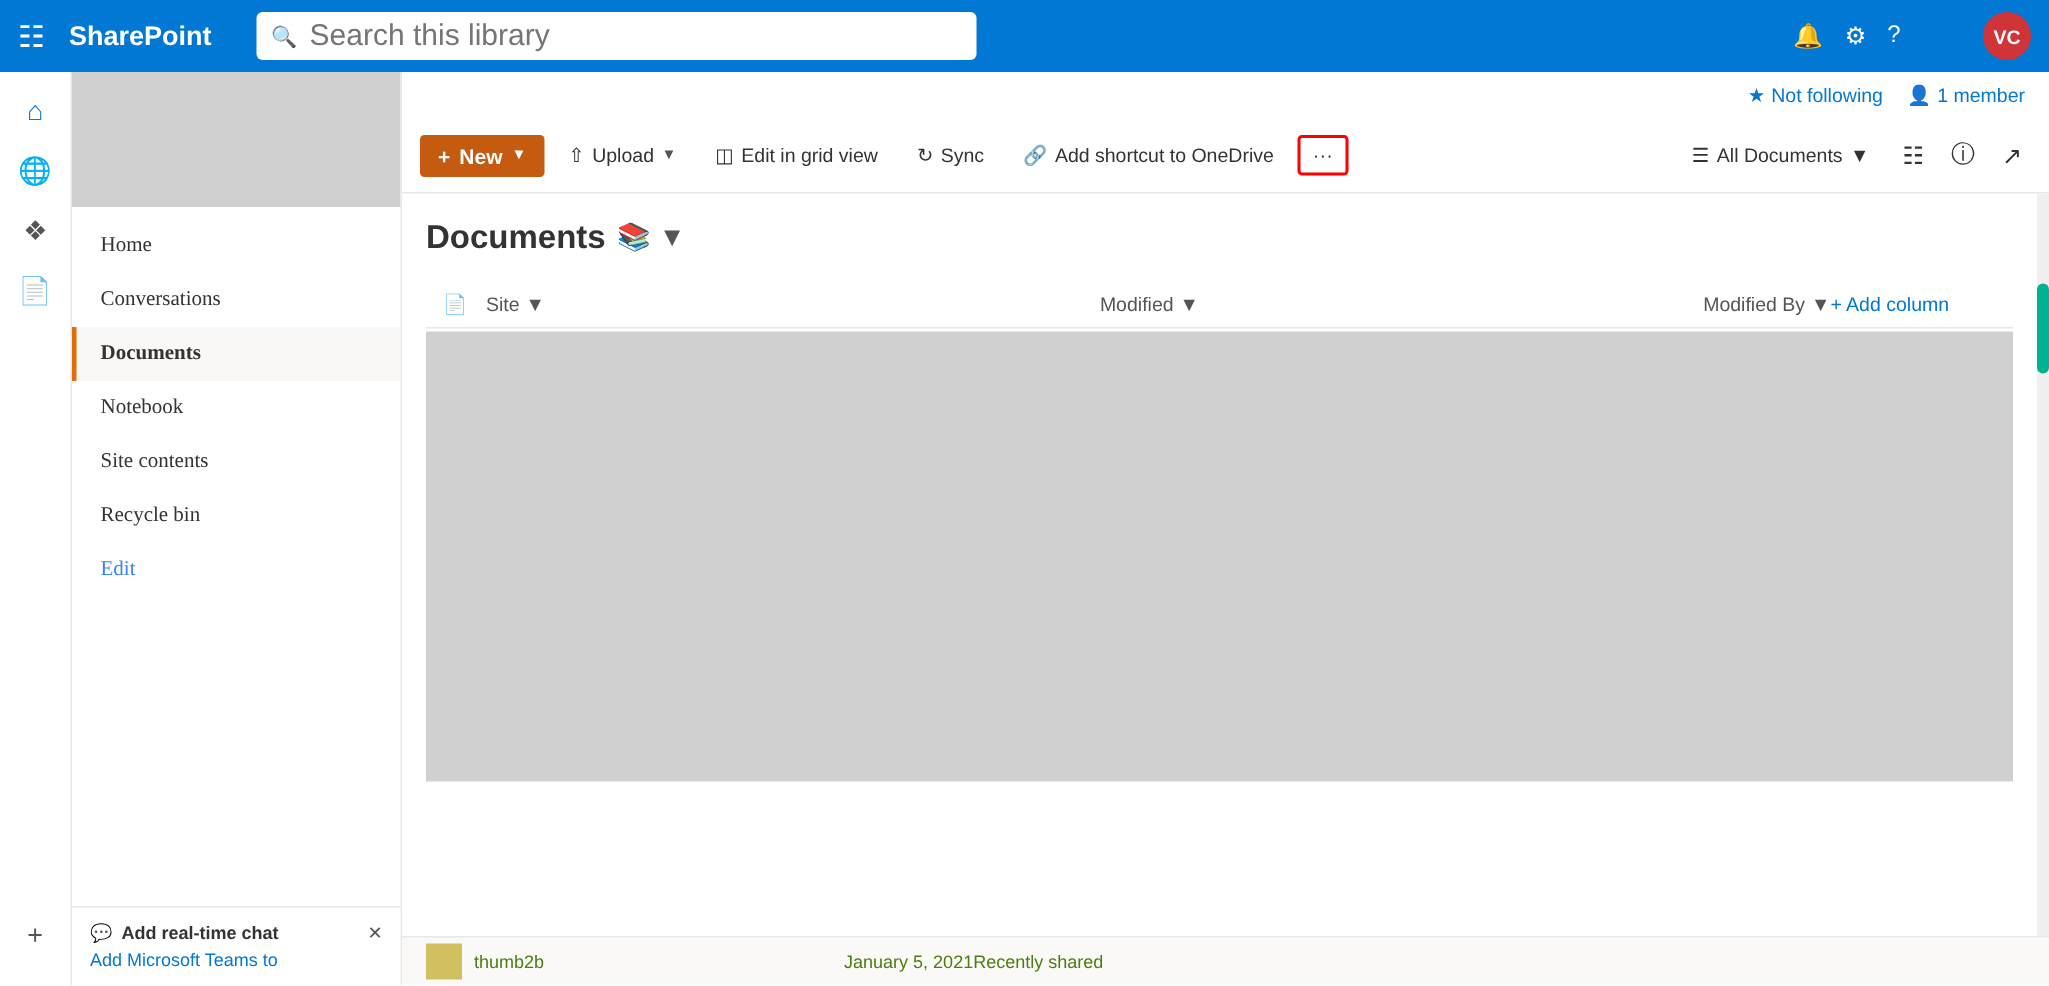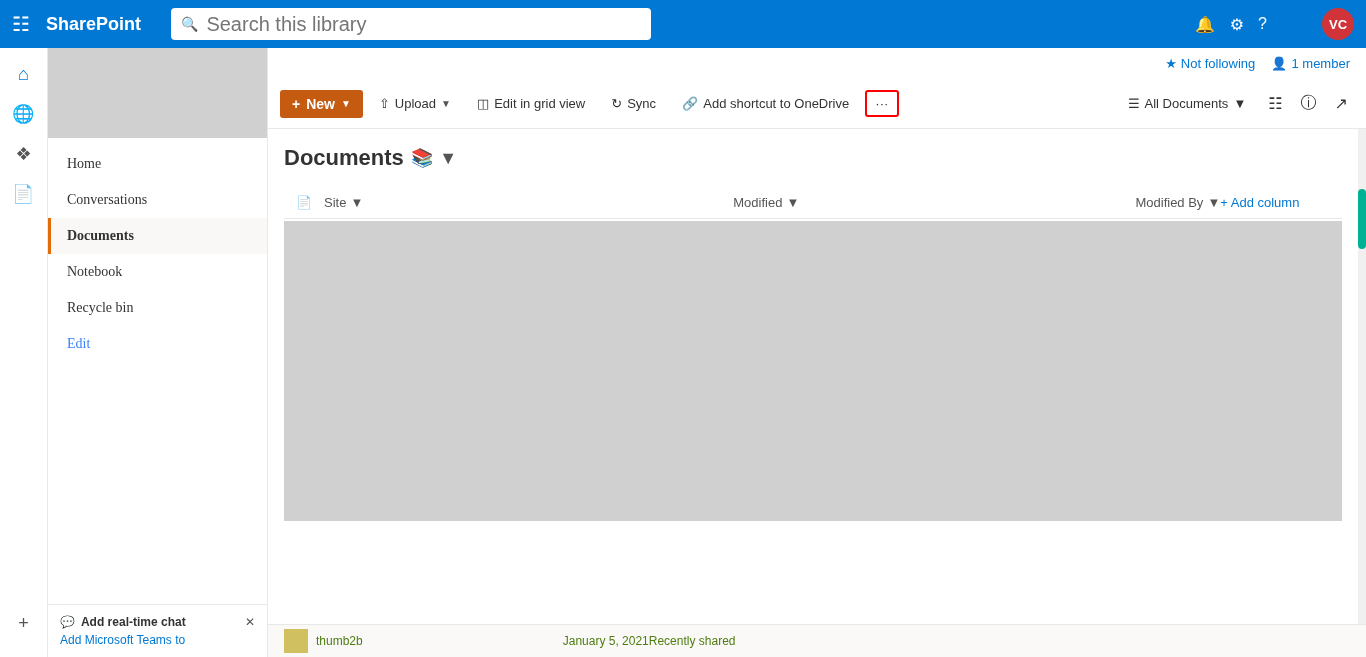--- a/index.html
+++ b/index.html
@@ -346,20 +346,21 @@
     <div class="nav-icon-item" style="margin-top:auto; margin-bottom:8px;">+</div>
   </div>
 
   <div class="sidebar">
     <div class="sidebar-banner"></div>
     <div class="sidebar-nav">
       <div class="sidebar-nav-item">Home</div>
       <div class="sidebar-nav-item">Conversations</div>
       <div class="sidebar-nav-item active">Documents</div>
       <div class="sidebar-nav-item">Notebook</div>
+      <div class="sidebar-nav-item">Site contents</div>
       <div class="sidebar-nav-item">Recycle bin</div>
       <div class="sidebar-nav-item orange">Edit</div>
     </div>
     <div class="sidebar-bottom">
       <span class="sidebar-bottom-close">✕</span>
       <div class="sidebar-bottom-title">
         <span>💬</span>
         <span>Add real-time chat</span>
       </div>
       <div class="sidebar-bottom-sub">Add Microsoft Teams to</div>

